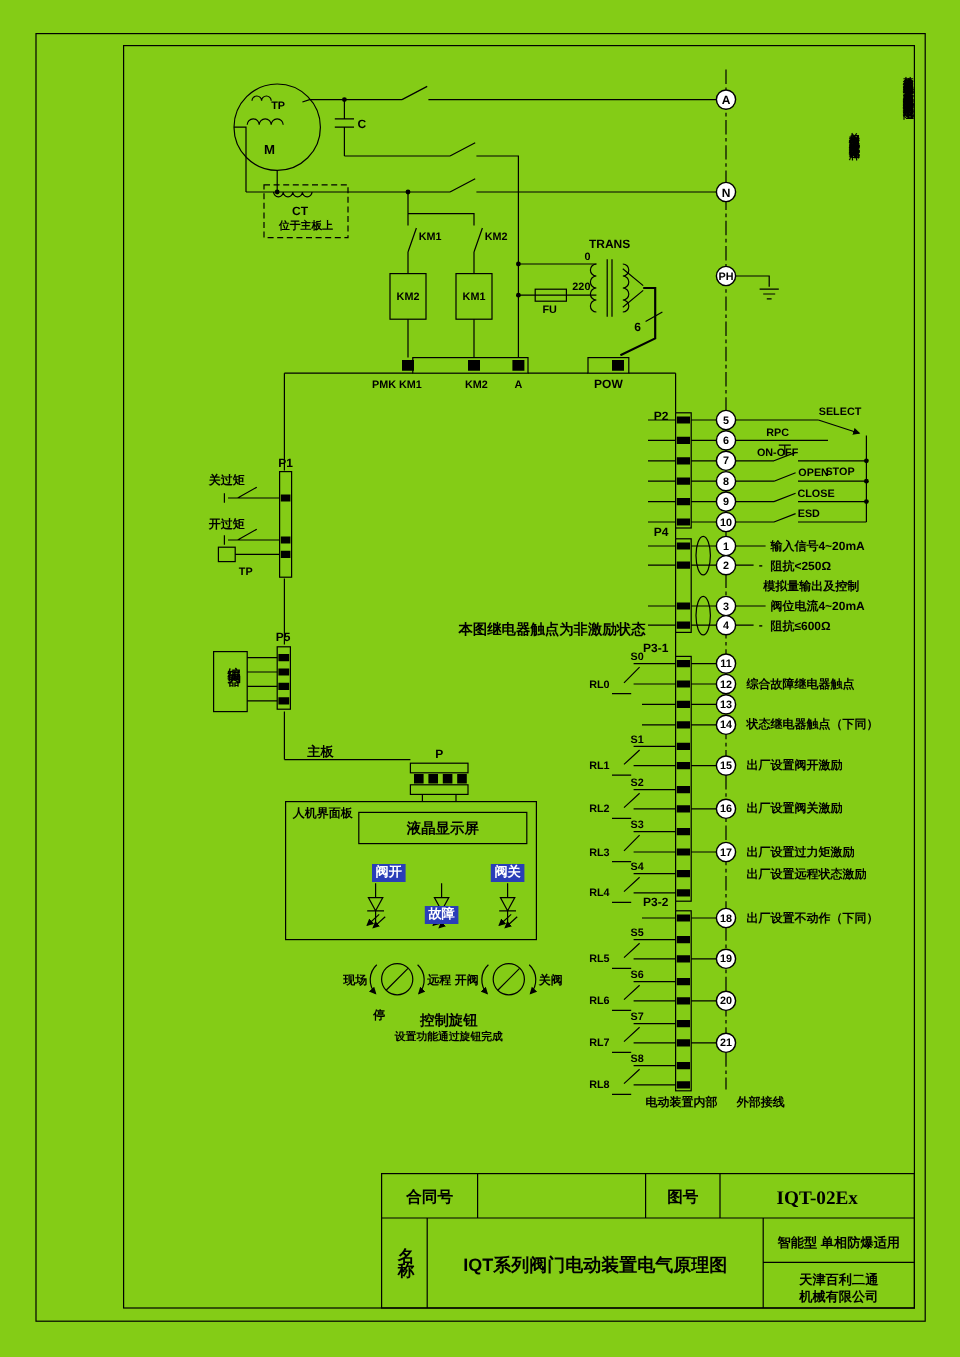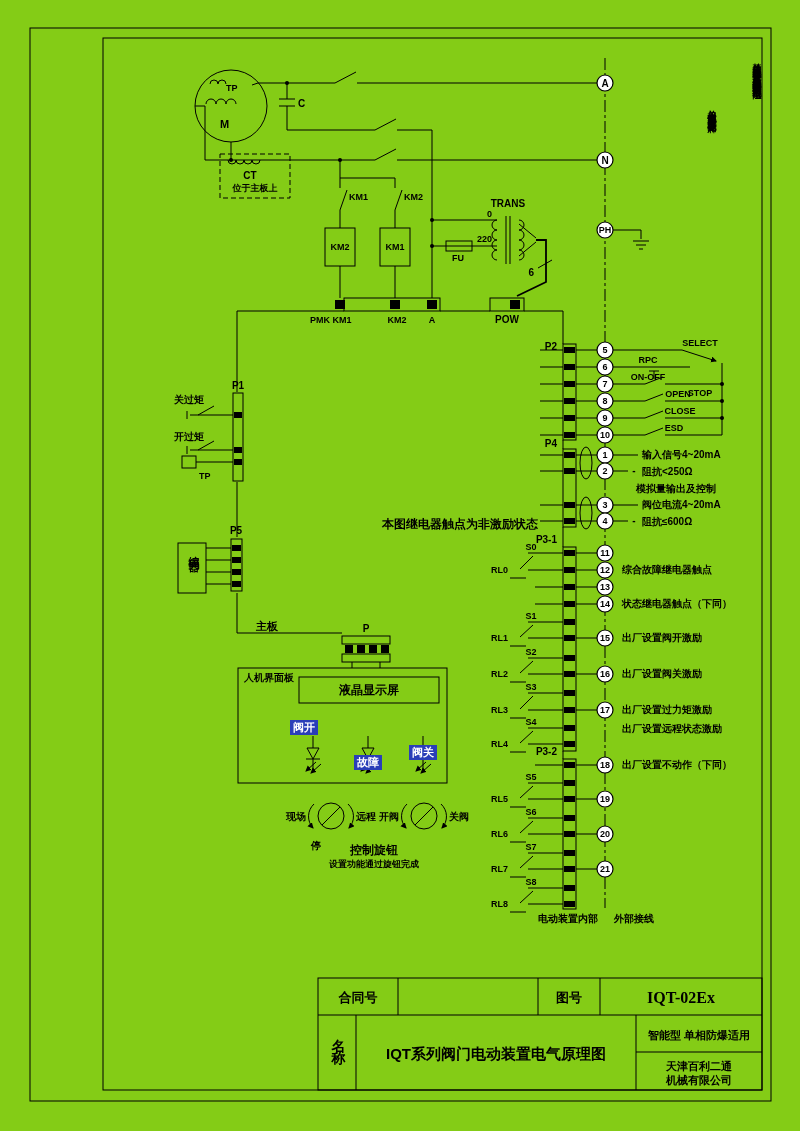--- a/index.html
+++ b/index.html
@@ -285,17 +285,17 @@
     <text class="t11 mid" x="699" y="1039">智能型  单相防爆适用</text>
     <text class="t11 mid" x="699" y="1070">天津百利二通</text>
     <text class="t11 mid" x="699" y="1084">机械有限公司</text>
   </g>
 </svg>
 
 <div class="vtext" style="left:750px;top:56px;font-size:9px;letter-spacing:1px">禁止使用兆欧表（摇表）等高压类接地电阻测试仪测试接地电阻</div>
 <div class="vtext" style="left:705px;top:103px;font-size:9px;letter-spacing:1px">单相交流电源输入电压等级见铭牌</div>
 <div class="vtext" style="left:186px;top:547px;font-size:11px;letter-spacing:3px">编码器</div>
 <div class="vtext" style="left:330px;top:1028px;font-size:14px;letter-spacing:12px">名称</div>
-<div class="chip" style="left:304px;top:720px">阀开</div>
+<div class="chip" style="left:324px;top:720px">阀开</div>
 <div class="chip" style="left:368px;top:755px">故障</div>
-<div class="chip" style="left:423px;top:745px">阀关</div>
+<div class="chip" style="left:423px;top:720px">阀关</div>
 
 </div>
 
 </body></html>

